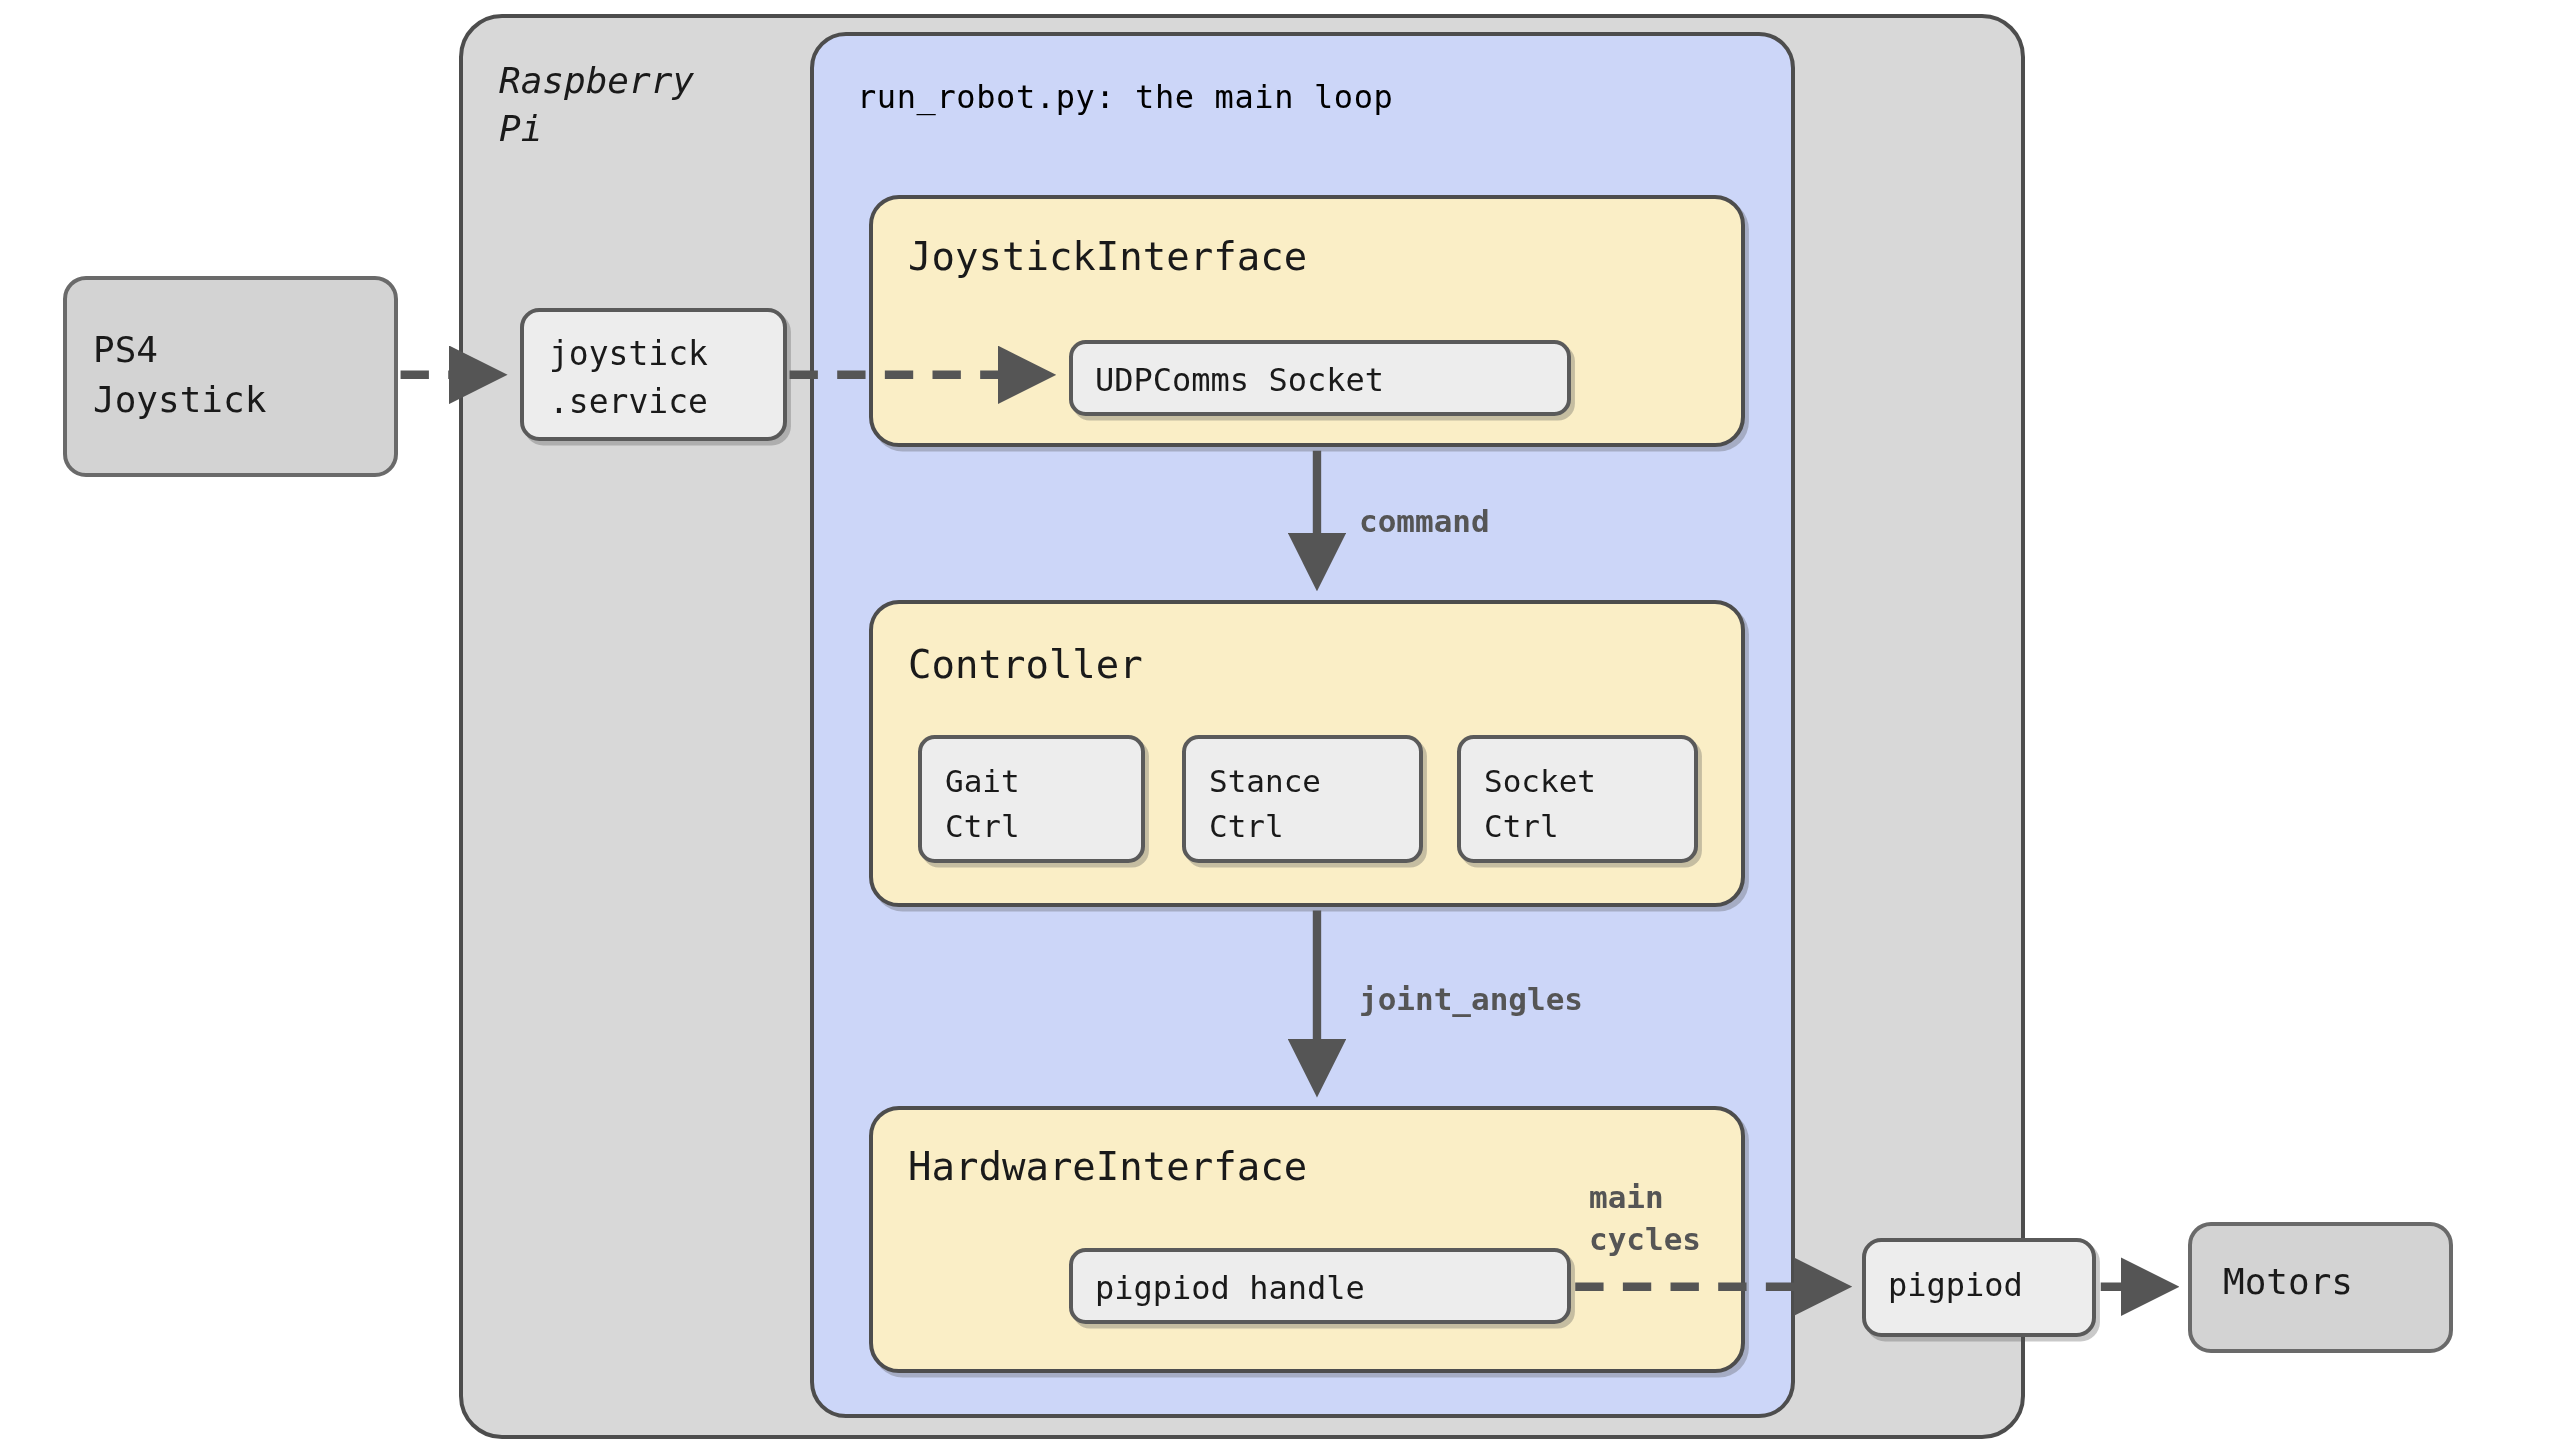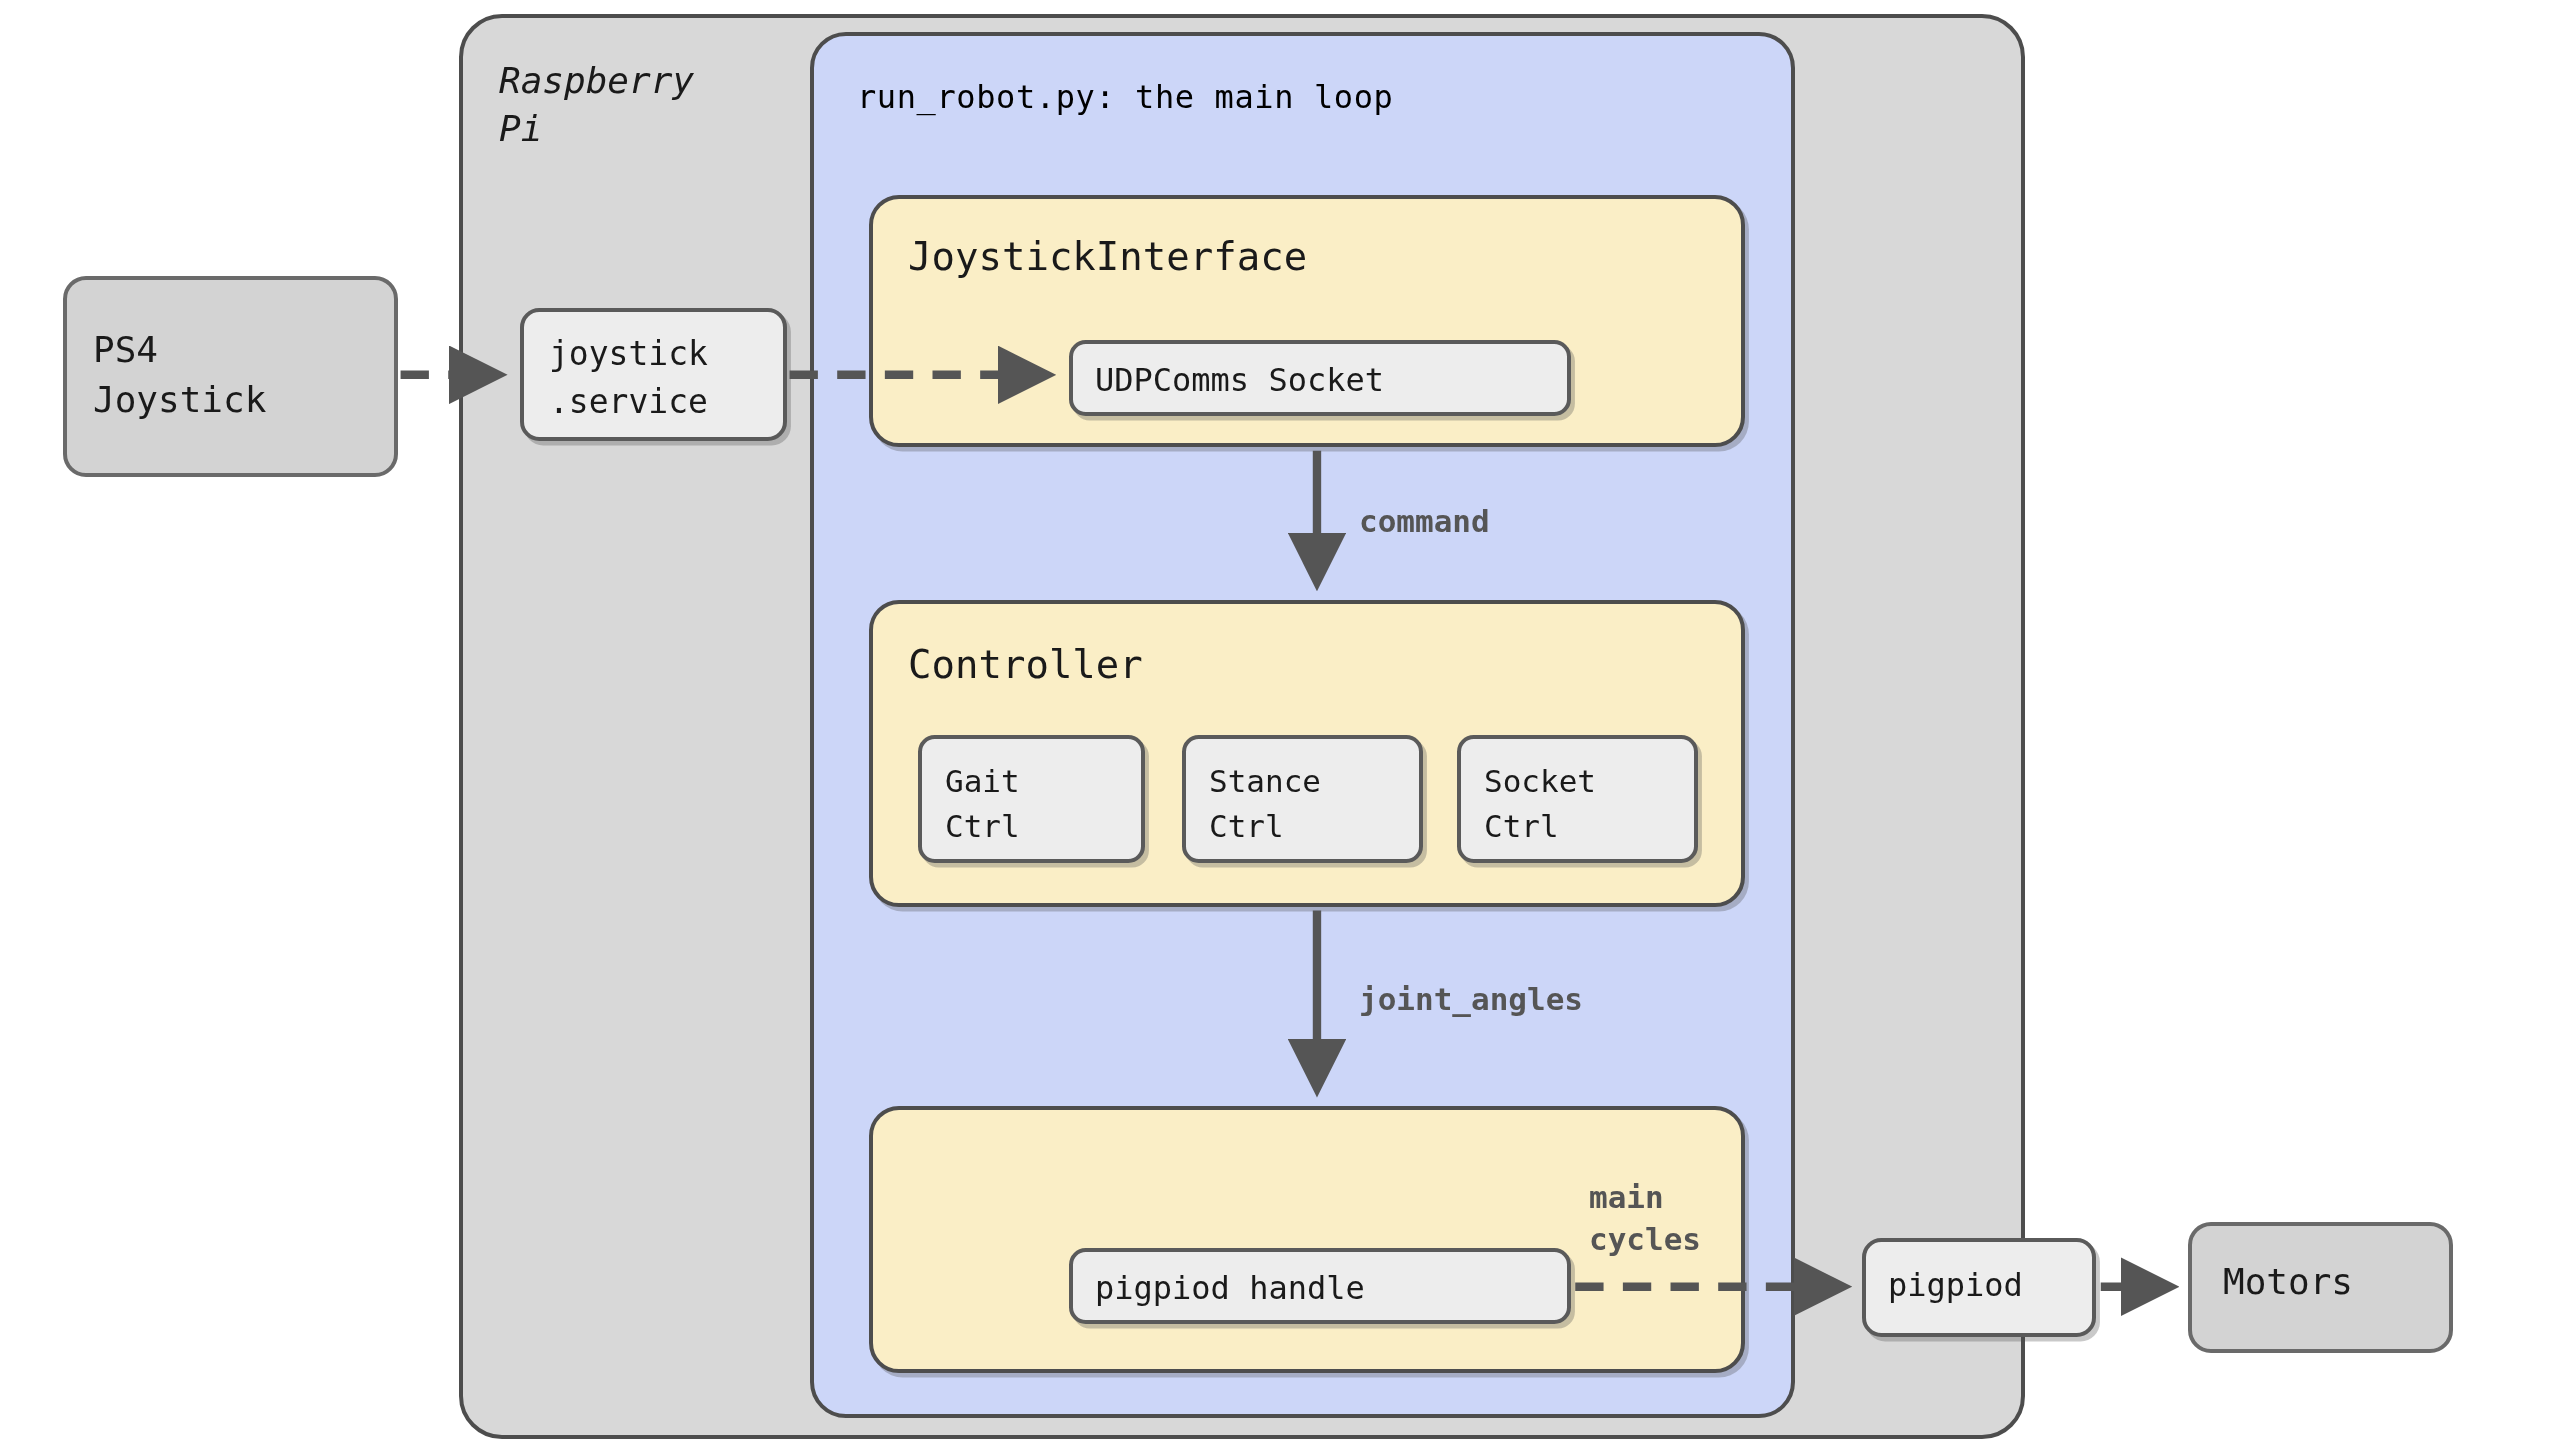--- a/index.html
+++ b/index.html
@@ -95,20 +95,21 @@
 
   <div class="node chip-gray" style="left:1182px;top:735px;width:241px;height:128px;"></div>
   <div class="label t-chip-sm" style="left:1209px;top:759px;">Stance
 Ctrl</div>
 
   <div class="node chip-gray" style="left:1457px;top:735px;width:241px;height:128px;"></div>
   <div class="label t-chip-sm" style="left:1484px;top:759px;">Socket
 Ctrl</div>
 
   <div class="node card-yellow" style="left:869px;top:1106px;width:876px;height:267px;"></div>
+  <div class="label t-card" style="left:908px;top:1141px;">HardwareInterface</div>
   <div class="node chip-gray" style="left:1069px;top:1248px;width:502px;height:76px;"></div>
   <div class="label t-chip" style="left:1095px;top:1267px;">pigpiod handle</div>
 
   <div class="node chip-gray" style="left:1862px;top:1238px;width:234px;height:99px;border-radius:19.3px;"></div>
   <div class="label t-chip" style="left:1888px;top:1264px;">pigpiod</div>
 
   <div class="node ext-gray" style="left:2188px;top:1222px;width:265px;height:131px;"></div>
   <div class="label t-ext" style="left:2223px;top:1257px;">Motors</div>
 
   <svg class="arrow-layer" viewBox="0 0 4000 2250">

